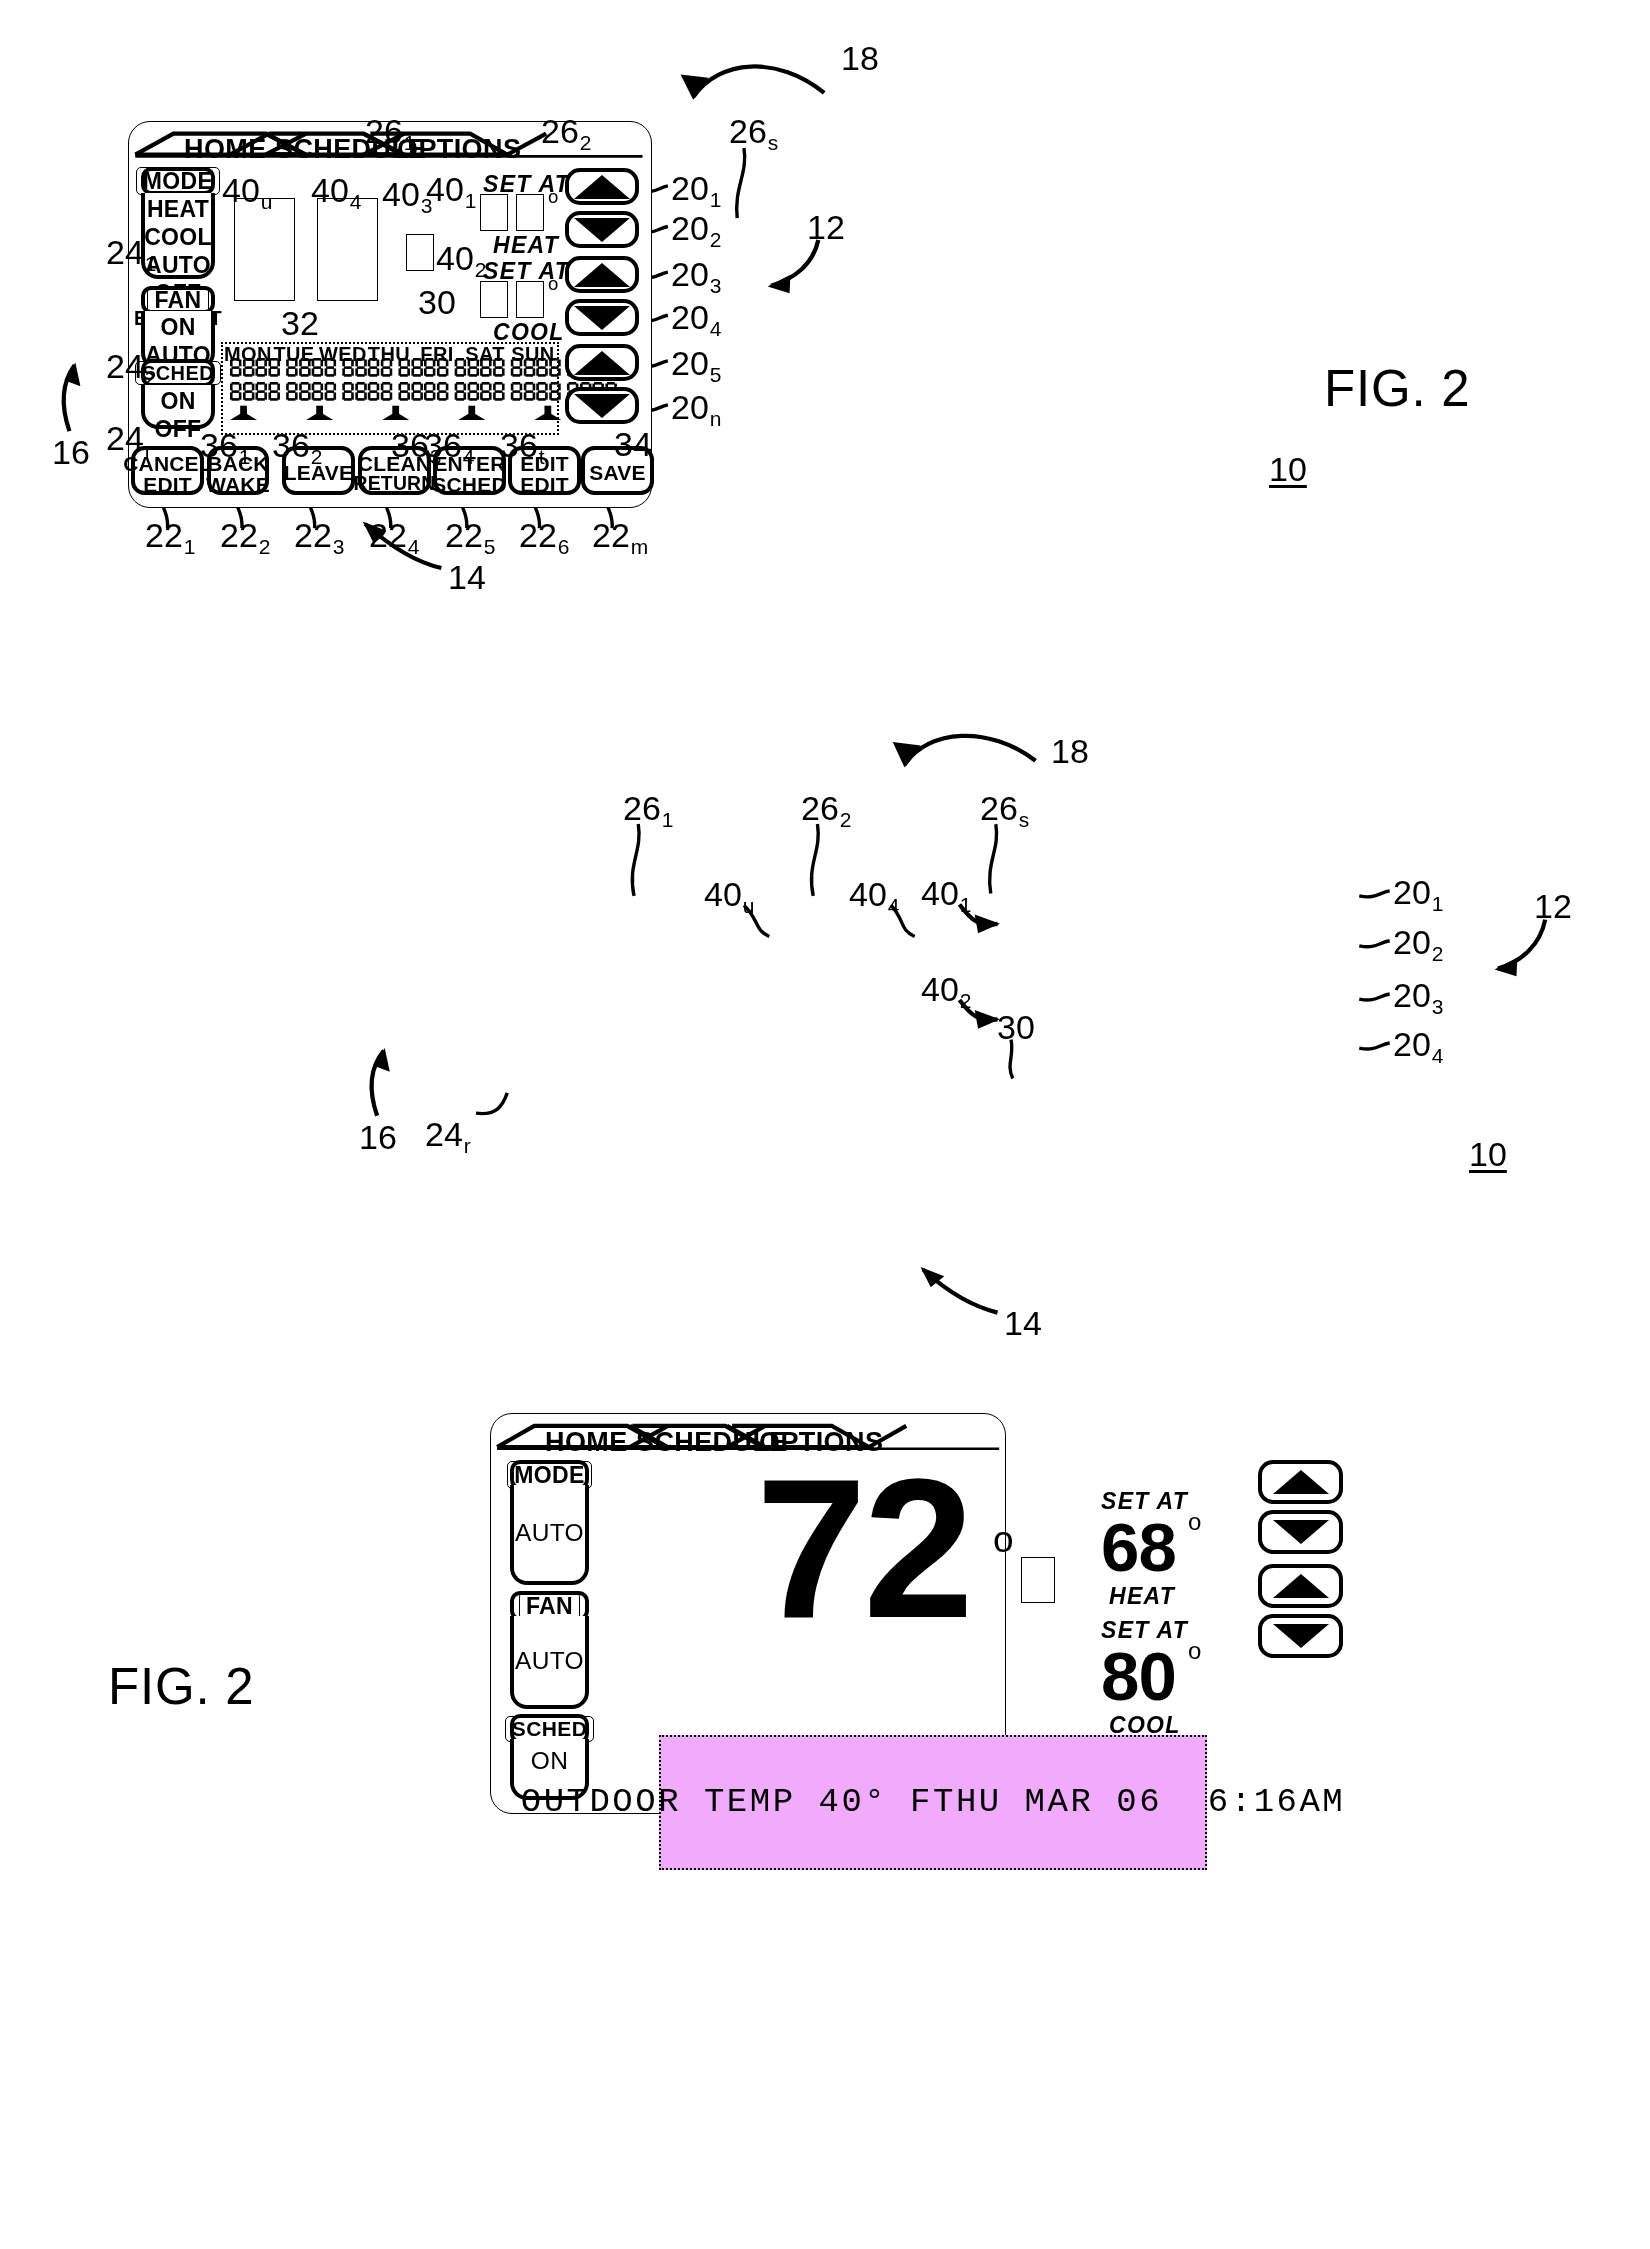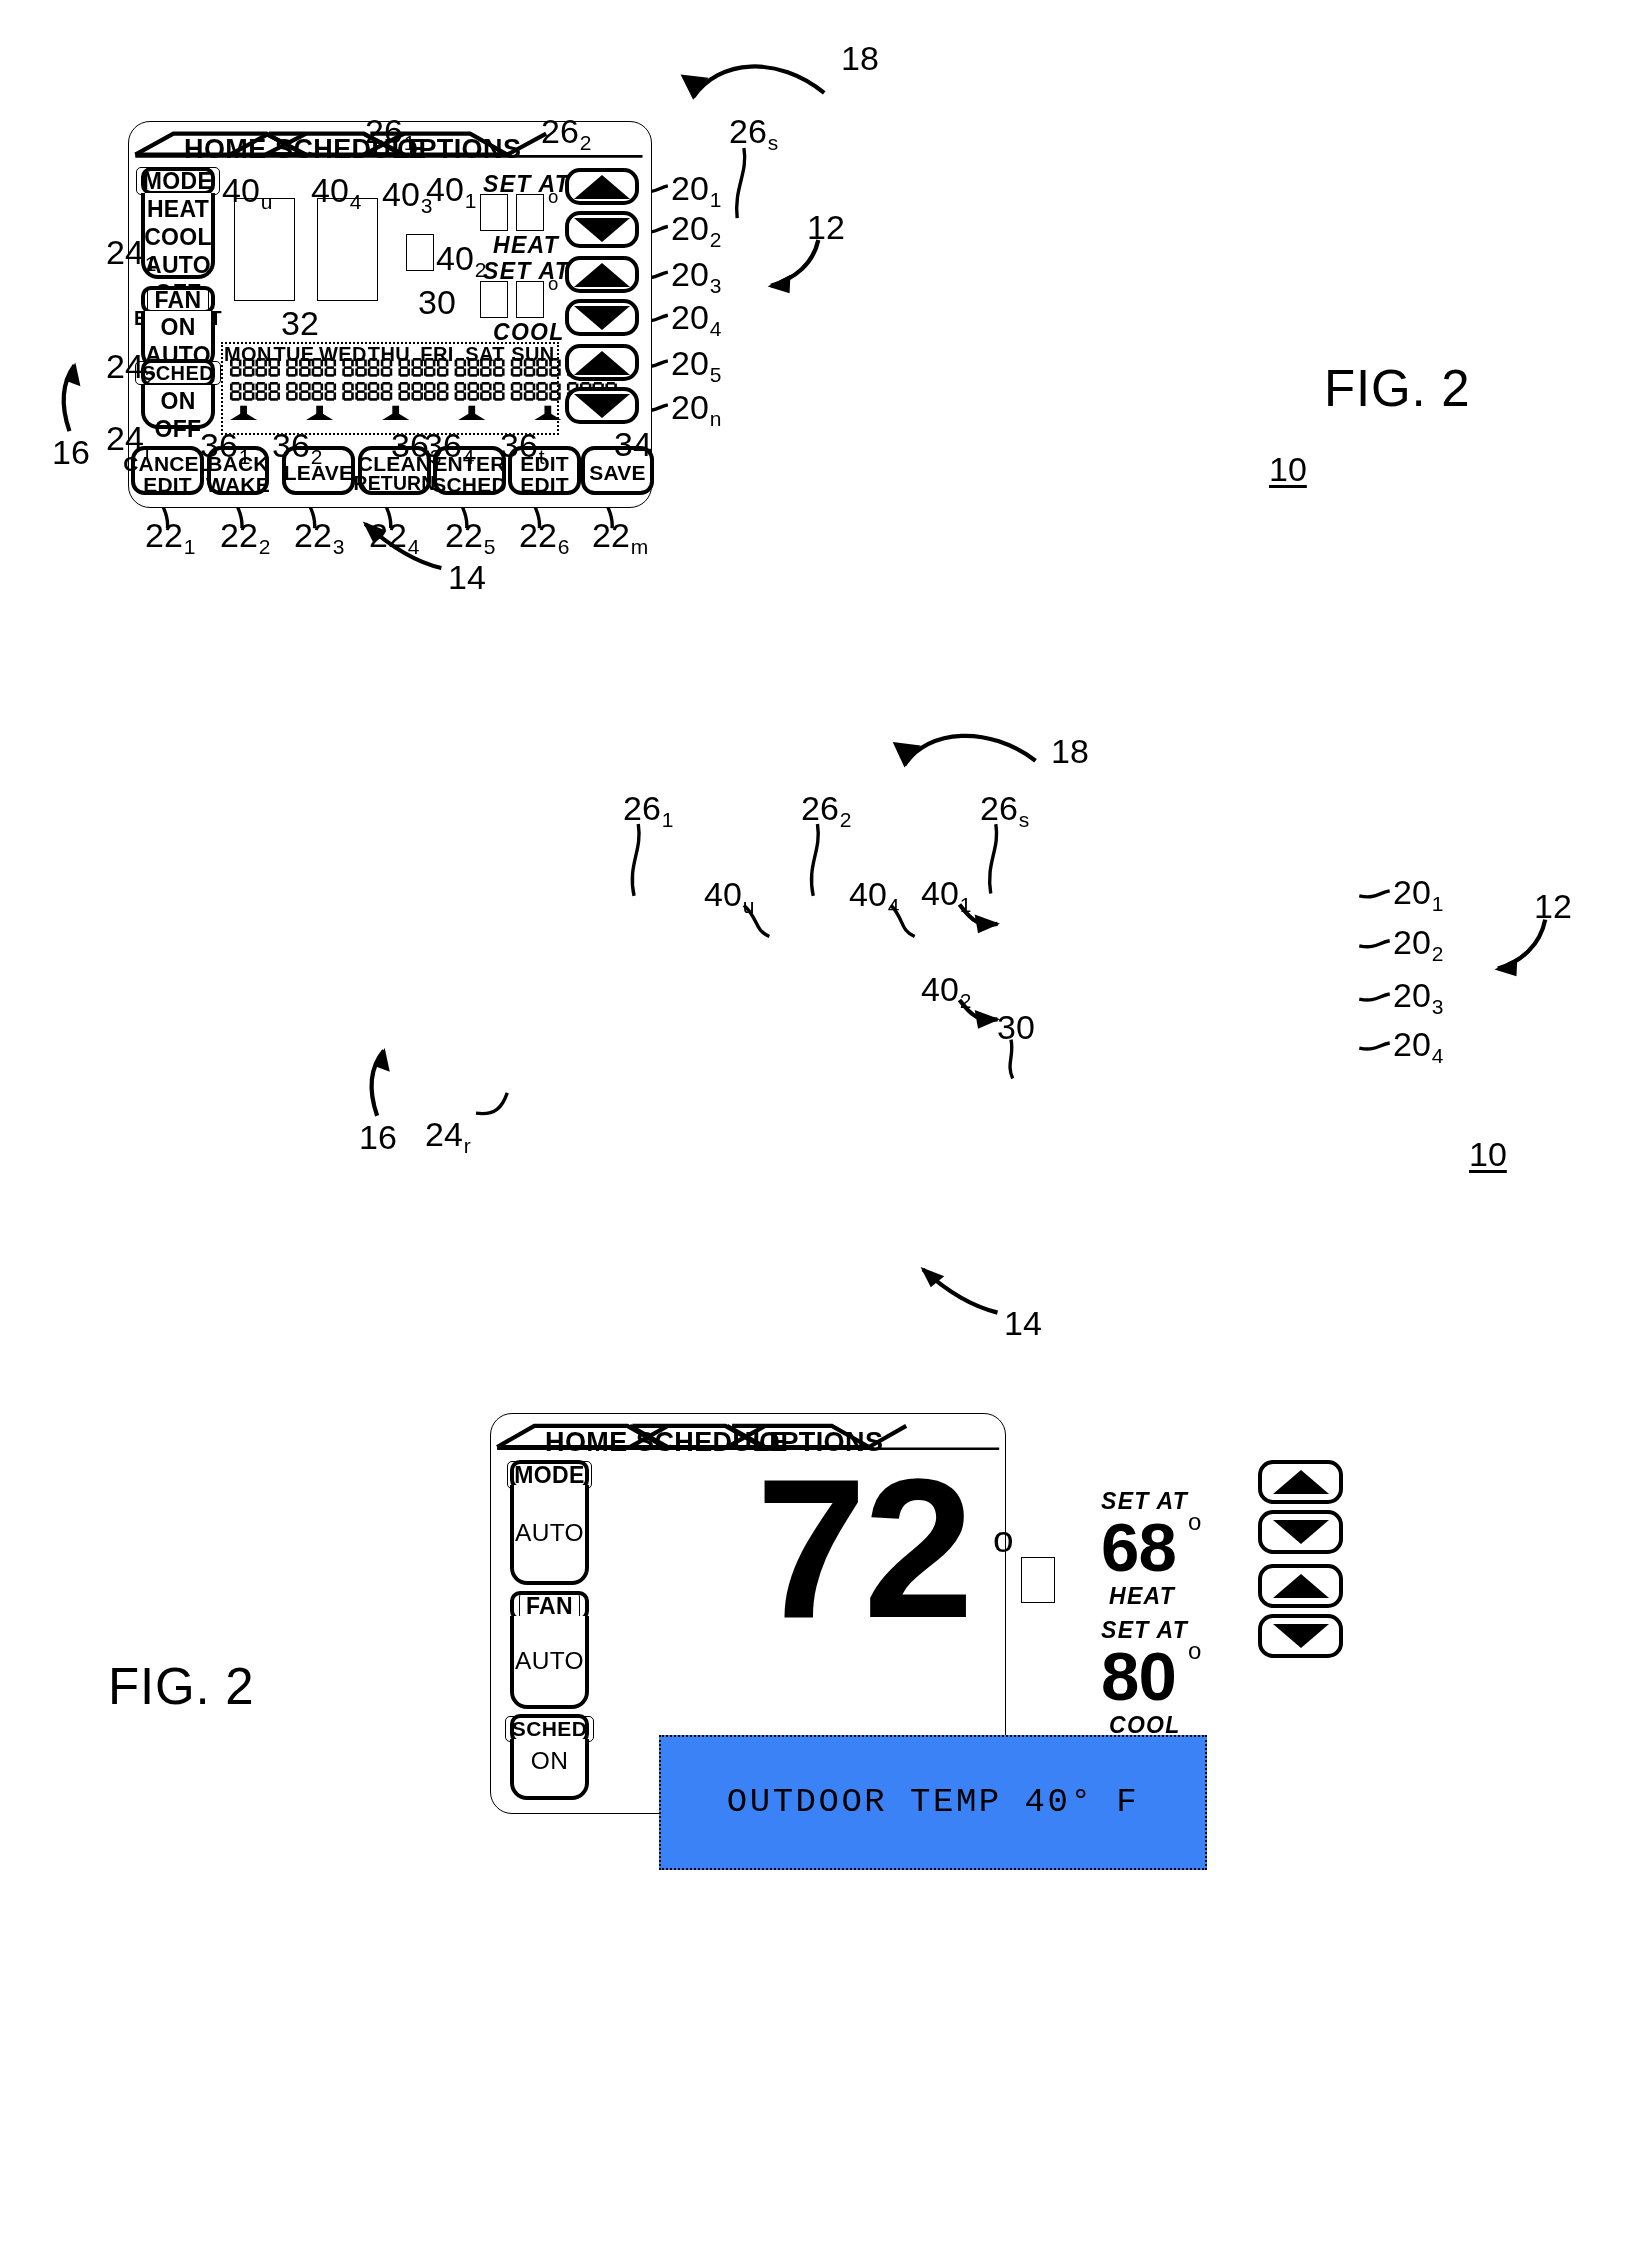--- a/index.html
+++ b/index.html
@@ -217,21 +217,21 @@
     font-weight: bold;
     line-height: 1;
     letter-spacing: -0.8px;
     white-space: nowrap;
     text-align: right;
   }
   .msgbox {
     position: absolute;
     border: 2.5px dotted #000;
     box-sizing: border-box;
-    background: #3b82f6;
+    background: #f0abfc;
     display: flex;
     flex-direction: row;
     align-items: center;
     justify-content: center;
     text-align: right;
   }
   .msgbox span {
     font-family: "Liberation Mono", monospace;
     font-size: 34px;
     letter-spacing: 2.5px;
@@ -1091,20 +1091,21 @@
   <div class="degsmall" style="left:1188px; top:1510px; font-size:24px;">o</div>
   <div class="hclabel" style="left:1109px; top:1583px;">HEAT</div>
 
   <div class="setat" style="left:1101px; top:1617px;">SET AT</div>
   <div class="settemp" style="left:1101px; top:1642px;">80</div>
   <div class="degsmall" style="left:1188px; top:1639px; font-size:24px;">o</div>
   <div class="hclabel" style="left:1109px; top:1712px;">COOL</div>
 
   <div class="msgbox" style="left:659px; top:1735px; width:548px; height:135px;">
     <span>OUTDOOR TEMP 40° F</span>
+    <span>THU MAR 06  6:16AM</span>
   </div>
 
   <div class="akey" style="left:1258px; top:1460px; width:85px; height:44px;">
     <span class="tri-up"></span>
   </div>
   <div class="akey" style="left:1258px; top:1510px; width:85px; height:44px;">
     <span class="tri-dn"></span>
   </div>
   <div class="akey" style="left:1258px; top:1564px; width:85px; height:44px;">
     <span class="tri-up"></span>

